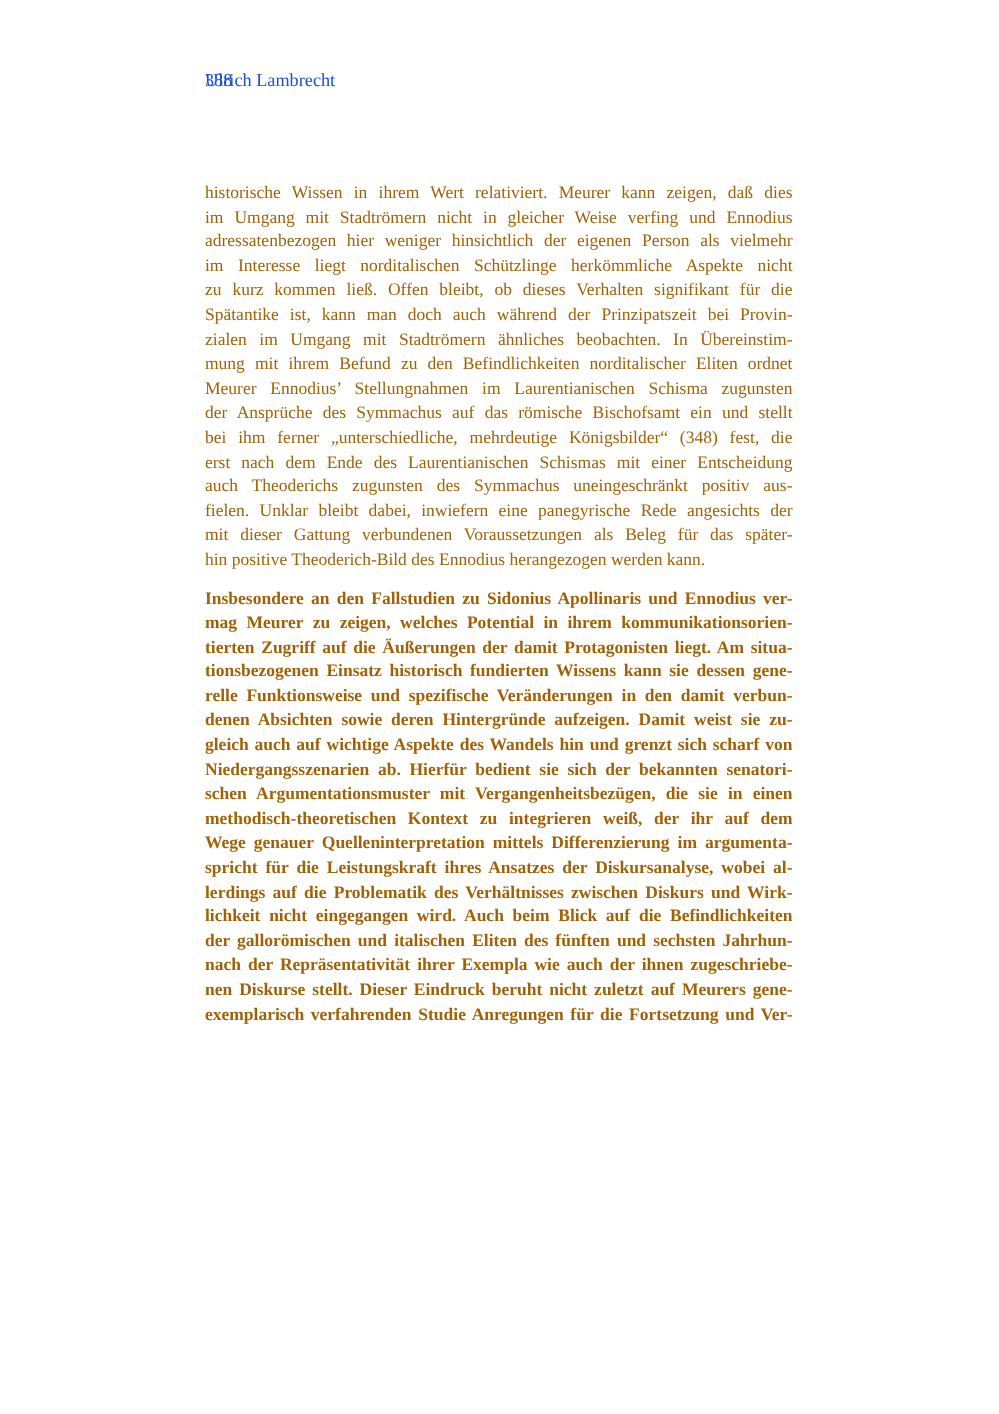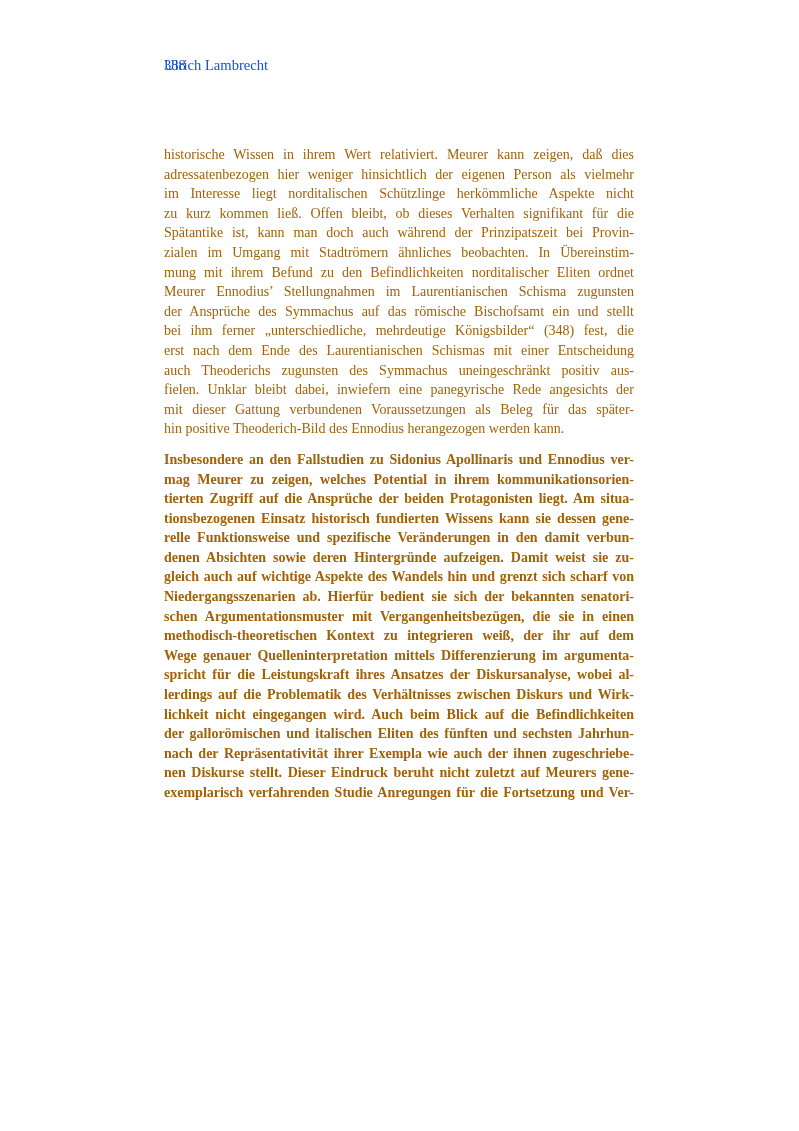--- a/index.html
+++ b/index.html
@@ -76,39 +76,40 @@
 <div class="page">
 
   <div class="running-header">
     <span class="page-number">388</span>
     <span class="running-title">Ulrich Lambrecht</span>
   </div>
 
   <div class="text-block">
       <div class="para">
         <div class="line">historische Wissen in ihrem Wert relativiert. Meurer kann zeigen, daß dies</div>
+        <div class="line">im Umgang mit Stadtrömern nicht in gleicher Weise verfing und Ennodius</div>
         <div class="line">adressatenbezogen hier weniger hinsichtlich der eigenen Person als vielmehr</div>
         <div class="line">im Interesse liegt norditalischen Schützlinge herkömmliche Aspekte nicht</div>
         <div class="line">zu kurz kommen ließ. Offen bleibt, ob dieses Verhalten signifikant für die</div>
         <div class="line">Spätantike ist, kann man doch auch während der Prinzipatszeit bei Provin-</div>
         <div class="line">zialen im Umgang mit Stadtrömern ähnliches beobachten. In Übereinstim-</div>
         <div class="line">mung mit ihrem Befund zu den Befindlichkeiten norditalischer Eliten ordnet</div>
         <div class="line">Meurer Ennodius’ Stellungnahmen im Laurentianischen Schisma zugunsten</div>
         <div class="line">der Ansprüche des Symmachus auf das römische Bischofsamt ein und stellt</div>
         <div class="line">bei ihm ferner „unterschiedliche, mehrdeutige Königsbilder“ (348) fest, die</div>
         <div class="line">erst nach dem Ende des Laurentianischen Schismas mit einer Entscheidung</div>
         <div class="line">auch Theoderichs zugunsten des Symmachus uneingeschränkt positiv aus-</div>
         <div class="line">fielen. Unklar bleibt dabei, inwiefern eine panegyrische Rede angesichts der</div>
         <div class="line">mit dieser Gattung verbundenen Voraussetzungen als Beleg für das später-</div>
         <div class="line last">hin positive Theoderich-Bild des Ennodius herangezogen werden kann.</div>
       </div>
       <div class="para">
         <div class="line">Insbesondere an den Fallstudien zu Sidonius Apollinaris und Ennodius ver-</div>
         <div class="line">mag Meurer zu zeigen, welches Potential in ihrem kommunikationsorien-</div>
-        <div class="line">tierten Zugriff auf die Ansprüche der beiden Protagonisten liegt. Am situa-</div>
+        <div class="line">tierten Zugriff auf die Äußerungen der damit Protagonisten liegt. Am situa-</div>
         <div class="line">tionsbezogenen Einsatz historisch fundierten Wissens kann sie dessen gene-</div>
         <div class="line">relle Funktionsweise und spezifische Veränderungen in den damit verbun-</div>
         <div class="line">denen Absichten sowie deren Hintergründe aufzeigen. Damit weist sie zu-</div>
         <div class="line">gleich auch auf wichtige Aspekte des Wandels hin und grenzt sich scharf von</div>
         <div class="line">Niedergangsszenarien ab. Hierfür bedient sie sich der bekannten senatori-</div>
         <div class="line">schen Argumentationsmuster mit Vergangenheitsbezügen, die sie in einen</div>
         <div class="line">methodisch-theoretischen Kontext zu integrieren weiß, der ihr auf dem</div>
         <div class="line">Wege genauer Quelleninterpretation mittels Differenzierung im argumenta-</div>
         <div class="line">spricht für die Leistungskraft ihres Ansatzes der Diskursanalyse, wobei al-</div>
         <div class="line">lerdings auf die Problematik des Verhältnisses zwischen Diskurs und Wirk-</div>

